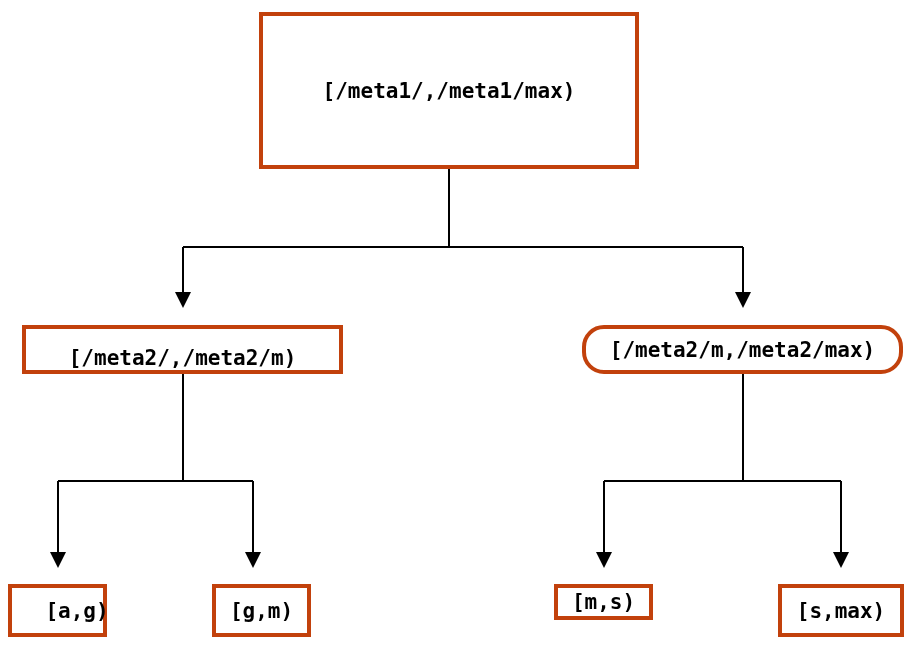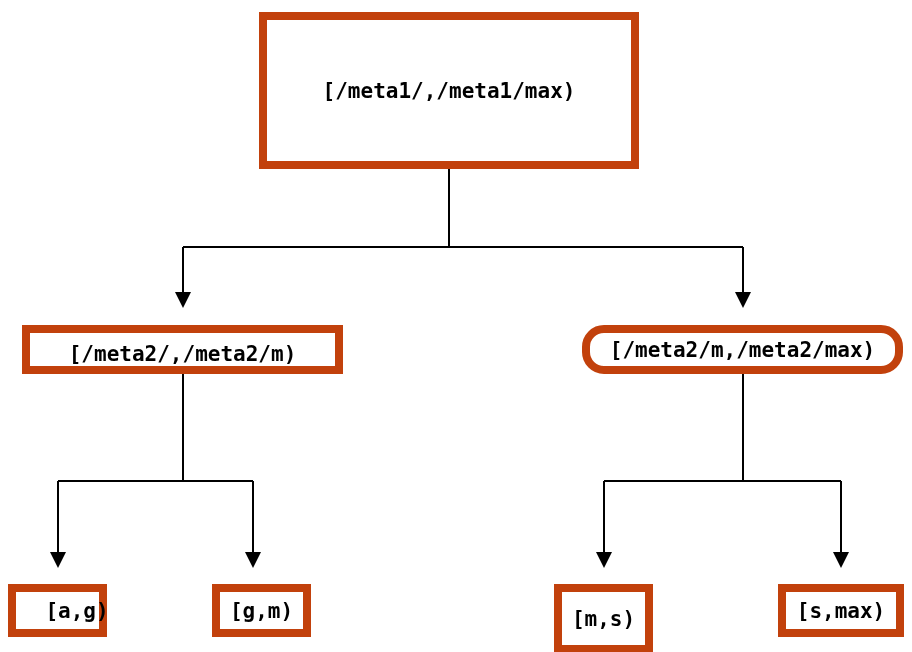--- a/index.html
+++ b/index.html
@@ -19,36 +19,36 @@
     position: absolute;
     left: 0;
     top: 0;
     width: 912px;
     height: 652px;
     pointer-events: none;
   }
   .node {
     position: absolute;
     box-sizing: border-box;
-    border: 8px solid #c2410c;
+    border: 4px solid #c2410c;
     background: #ffffff;
     display: flex;
     align-items: center;
     justify-content: center;
     color: #000000;
     font-weight: bold;
     font-size: 21px;
     white-space: nowrap;
   }
   .node-root  { left: 259px; top: 12px;  width: 380px; height: 157px; }
   .node-left  { left: 22px;  top: 325px; width: 321px; height: 49px; align-items: flex-end; }
   .node-right { left: 582px; top: 325px; width: 321px; height: 49px; border-radius: 22px; }
   .node-leaf-ag   { left: 8px;   top: 584px; width: 99px;  height: 53px; padding-left: 39px; }
   .node-leaf-gm   { left: 212px; top: 584px; width: 99px;  height: 53px; }
-  .node-leaf-ms   { left: 554px; top: 584px; width: 99px;  height: 69px; justify-content: center; }
+  .node-leaf-ms   { left: 554px; top: 584px; width: 99px;  height: 36px; justify-content: center; }
   .node-leaf-smax { left: 778px; top: 584px; width: 126px; height: 53px; }
 </style>
 </head>
 <body>
 
 <div class="canvas">
 
   <svg class="edges-layer" viewBox="0 0 912 652" xmlns="http://www.w3.org/2000/svg">
 
     <g stroke="#000000" stroke-width="2" fill="none">

